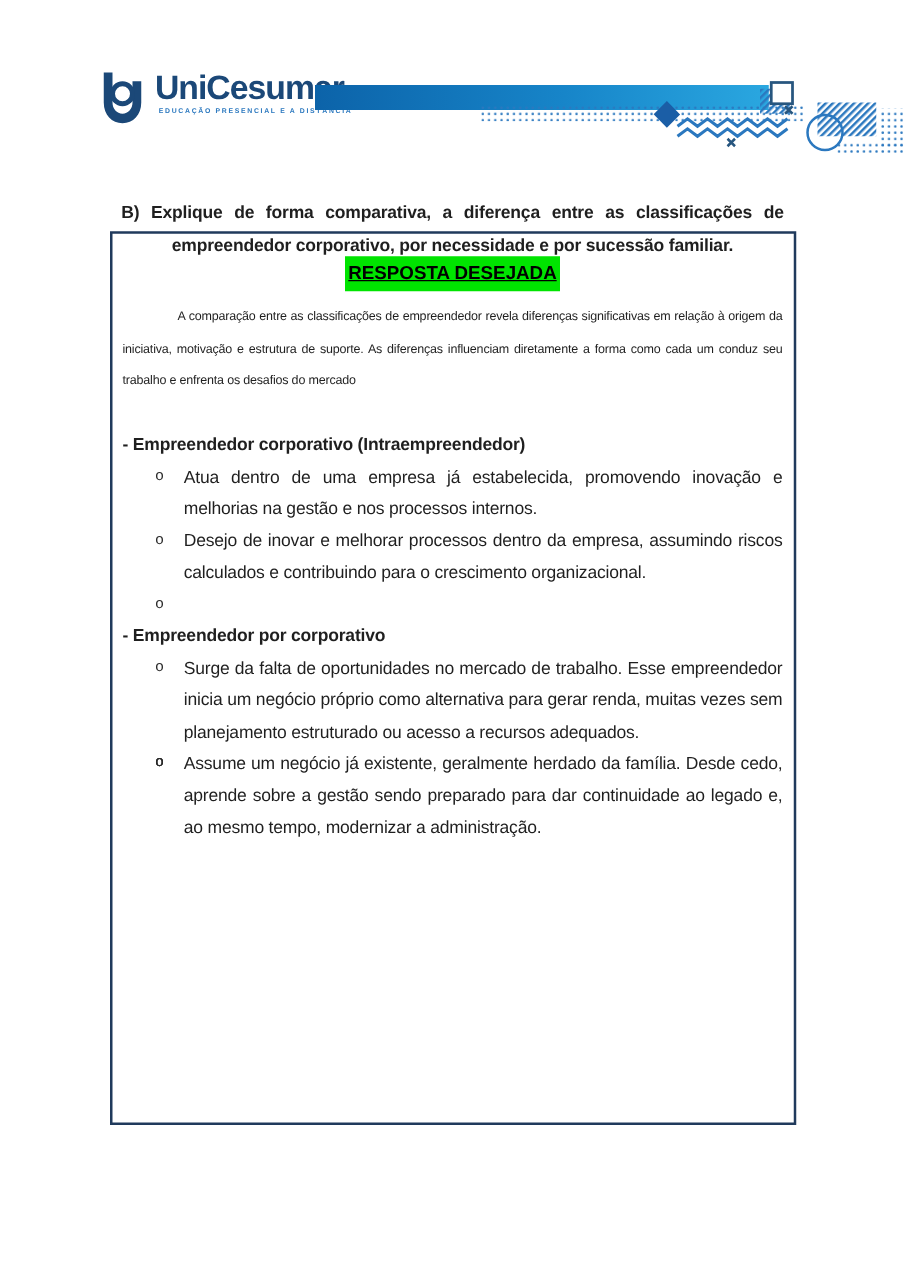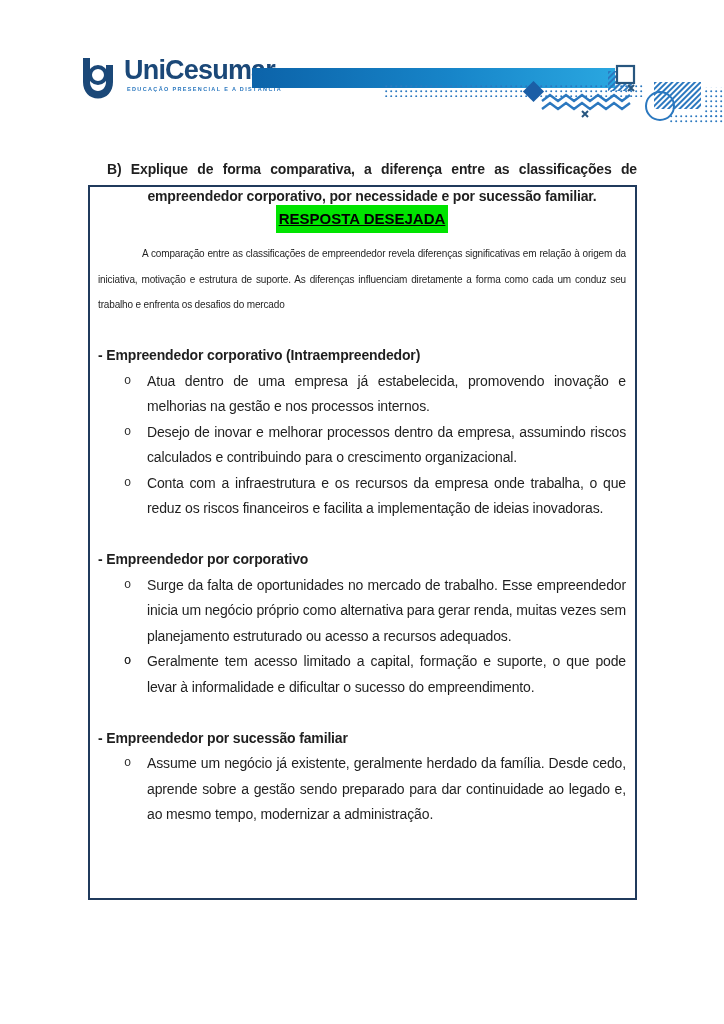--- a/index.html
+++ b/index.html
@@ -20,21 +20,21 @@
   .tagline{
     font-size:5.5px;font-weight:700;color:#2b78bf;letter-spacing:1.35px;margin-top:1px;margin-left:3px;
   }
   .header-bar{
     position:absolute;left:252px;top:68px;width:363px;height:20px;
     background:linear-gradient(90deg,#0c63a9 0%,#1785c9 55%,#2aa7e0 100%);
   }
   .decor{position:absolute;left:370px;top:55px;}
   
   .question{
-    position:absolute;left:107px;top:114px;width:530px;
+    position:absolute;left:97px;top:114px;width:530px;
     font-size:14px;font-weight:700;line-height:27px;letter-spacing:-0.15px;
     text-align:justify;text-align-last:center;margin-top:42px;
   }
   
   .answer-box{
     position:absolute;left:88px;top:185px;width:549px;height:715px;
     border:2px solid #203a5c;box-sizing:border-box;
     padding:18px 9px 0 8px;overflow:hidden;
   }
   .box-title-row{text-align:center;line-height:26px;margin-bottom:8px;}
@@ -141,36 +141,33 @@
     <div class="bullet">
       <span class="marker">o</span>
       <span>Atua dentro de uma empresa já estabelecida, promovendo inovação e melhorias na gestão e nos processos internos.</span>
     </div>
     <div class="bullet">
       <span class="marker">o</span>
       <span>Desejo de inovar e melhorar processos dentro da empresa, assumindo riscos calculados e contribuindo para o crescimento organizacional.</span>
     </div>
     <div class="bullet">
       <span class="marker">o</span>
-      <span>Conta com a infraestrutura e os recursos da empresa onde trabalha, o que reduz os riscos financeiros e facilita a implementação de ideias inovadoras.</span>
     </div>
 
     <div class="sec-heading">- Empreendedor por corporativo</div>
     <div class="bullet">
       <span class="marker">o</span>
       <span>Surge da falta de oportunidades no mercado de trabalho. Esse empreendedor inicia um negócio próprio como alternativa para gerar renda, muitas vezes sem planejamento estruturado ou acesso a recursos adequados.</span>
     </div>
     <div class="bullet">
       <span class="marker">o</span>
     </div>
     <div class="bullet">
       <span class="marker">o</span>
-      <span>Geralmente tem acesso limitado a capital, formação e suporte, o que pode levar à informalidade e dificultar o sucesso do empreendimento.</span>
     </div>
 
-    <div class="sec-heading">- Empreendedor por sucessão familiar</div>
     <div class="bullet">
       <span class="marker">o</span>
       <span>Assume um negócio já existente, geralmente herdado da família. Desde cedo, aprende sobre a gestão sendo preparado para dar continuidade ao legado e, ao mesmo tempo, modernizar a administração.</span>
     </div>
 
   </div>
 </div>
 
 </body></html>

